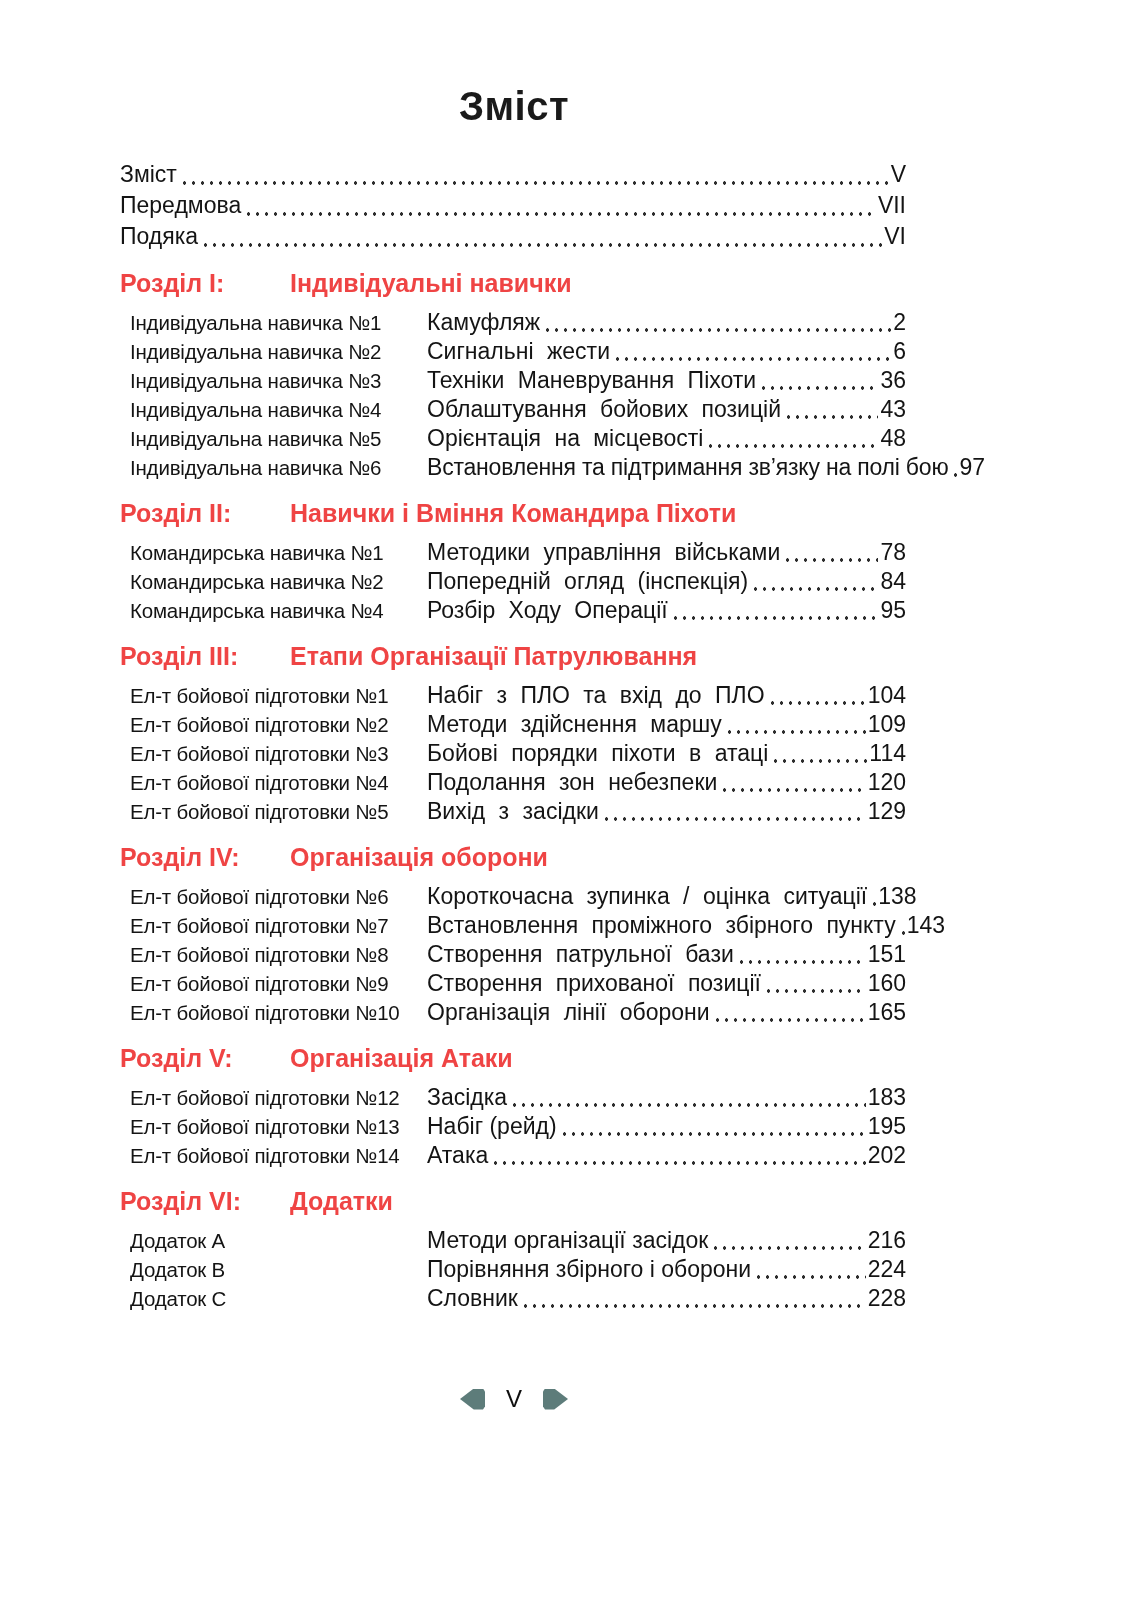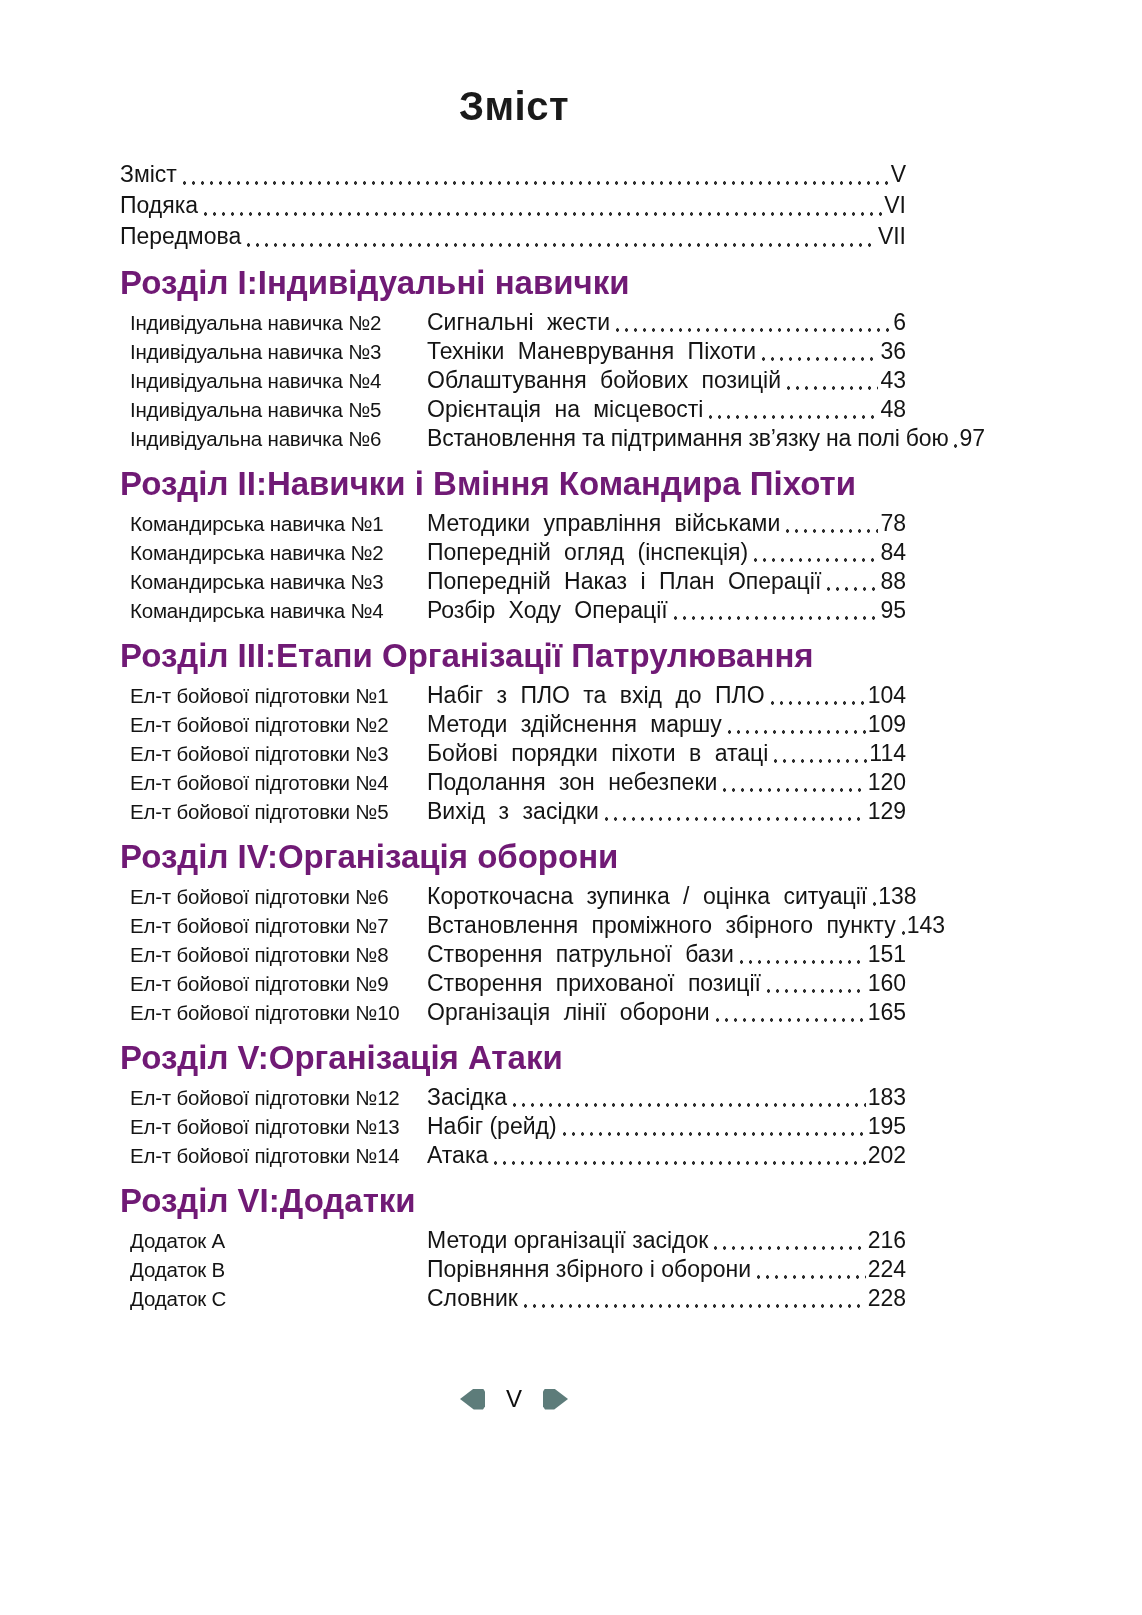--- a/index.html
+++ b/index.html
@@ -40,24 +40,25 @@
 
   
   .fm-row { line-height: 31px; }
   .fm-row .t { font-size: 23px; white-space: nowrap; }
 
   
   .sec { margin-top: 14px; }
   .sec-head {
     display: flex;
     font-weight: 700;
-    font-size: 33px;
+    font-size: 25px;
     line-height: 34px;
     margin-bottom: 8px;
-    color: #701a75;
+    color: #ef4444;
+    gap: 39px;
   }
   .sec-label { flex: 0 0 131px; white-space: nowrap; }
   .sec-title { white-space: nowrap; }
 
   .entry { line-height: 29px; padding-left: 10px; }
   .lab {
     flex: 0 0 297px;
     font-size: 20.5px;
     letter-spacing: -0.2px;
     white-space: nowrap;
@@ -97,34 +98,40 @@
   <h1 class="doc-title">Зміст</h1>
 
   <div class="toc">
 
     <div class="row fm-row">
       <span class="t">Зміст</span>
       <span class="leader"></span>
       <span class="pg">V</span>
     </div>
     <div class="row fm-row">
+      <span class="t">Передмова</span>
+      <span class="leader"></span>
+      <span class="pg">VII</span>
+    </div>
+    <div class="row fm-row">
       <span class="t">Подяка</span>
       <span class="leader"></span>
       <span class="pg">VI</span>
     </div>
-    <div class="row fm-row">
-      <span class="t">Передмова</span>
-      <span class="leader"></span>
-      <span class="pg">VII</span>
-    </div>
 
     <div class="sec wide">
       <div class="sec-head">
         <span class="sec-label">Розділ I:</span>
         <span class="sec-title">Індивідуальні навички</span>
+      </div>
+      <div class="row entry">
+        <span class="lab">Індивідуальна навичка №1</span>
+        <span class="t">Камуфляж</span>
+        <span class="leader"></span>
+        <span class="pg">2</span>
       </div>
       <div class="row entry">
         <span class="lab">Індивідуальна навичка №2</span>
         <span class="t">Сигнальні жести</span>
         <span class="leader"></span>
         <span class="pg">6</span>
       </div>
       <div class="row entry">
         <span class="lab">Індивідуальна навичка №3</span>
         <span class="t">Техніки Маневрування Піхоти</span>
@@ -160,26 +167,20 @@
         <span class="lab">Командирська навичка №1</span>
         <span class="t">Методики управління військами</span>
         <span class="leader"></span>
         <span class="pg">78</span>
       </div>
       <div class="row entry">
         <span class="lab">Командирська навичка №2</span>
         <span class="t">Попередній огляд (інспекція)</span>
         <span class="leader"></span>
         <span class="pg">84</span>
-      </div>
-      <div class="row entry">
-        <span class="lab">Командирська навичка №3</span>
-        <span class="t">Попередній Наказ і План Операції</span>
-        <span class="leader"></span>
-        <span class="pg">88</span>
       </div>
       <div class="row entry">
         <span class="lab">Командирська навичка №4</span>
         <span class="t">Розбір Ходу Операції</span>
         <span class="leader"></span>
         <span class="pg">95</span>
       </div>
     </div>
 
     <div class="sec wide">

